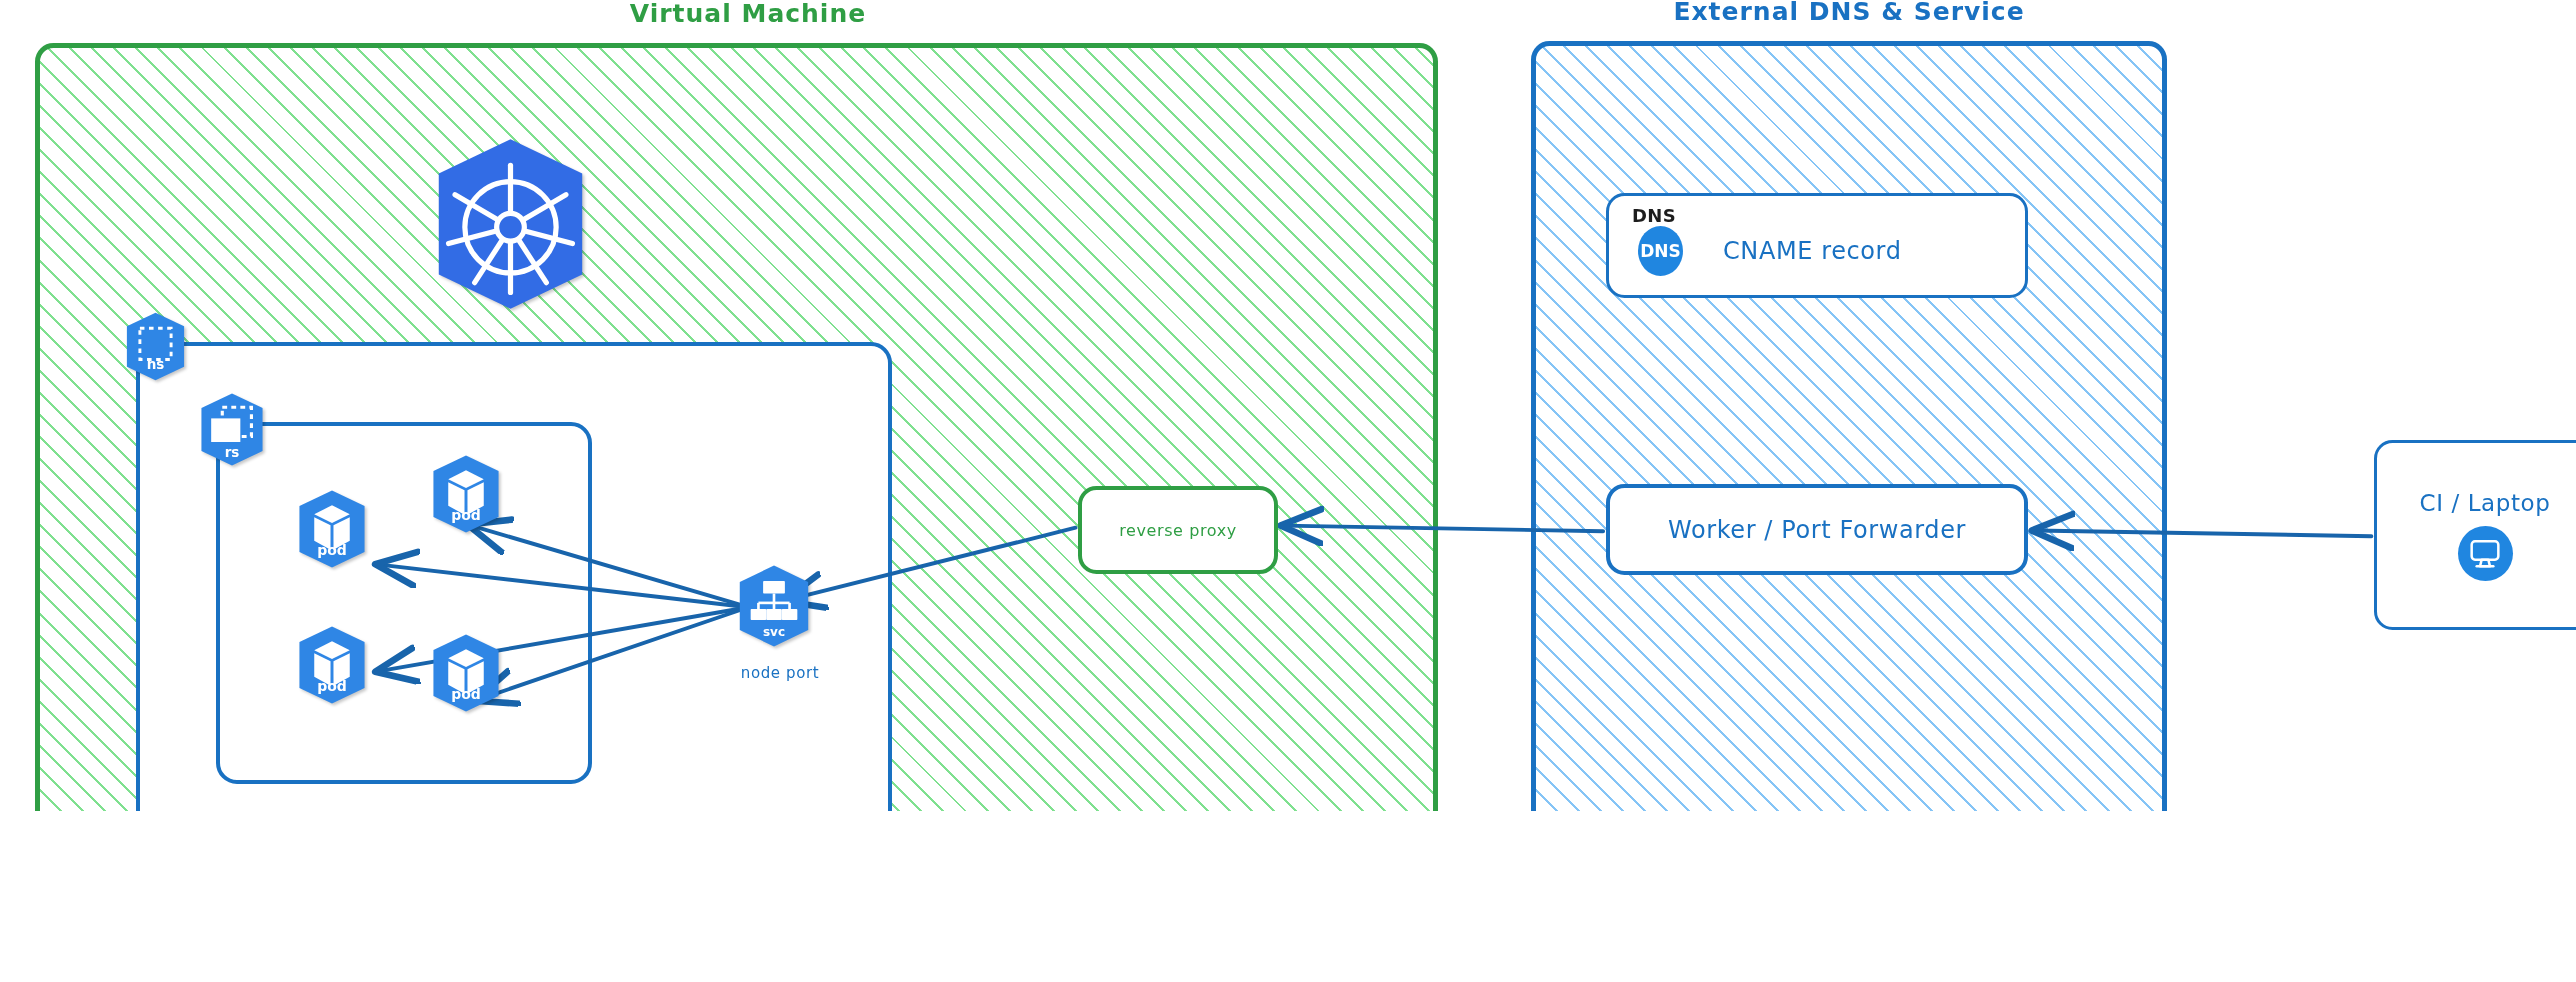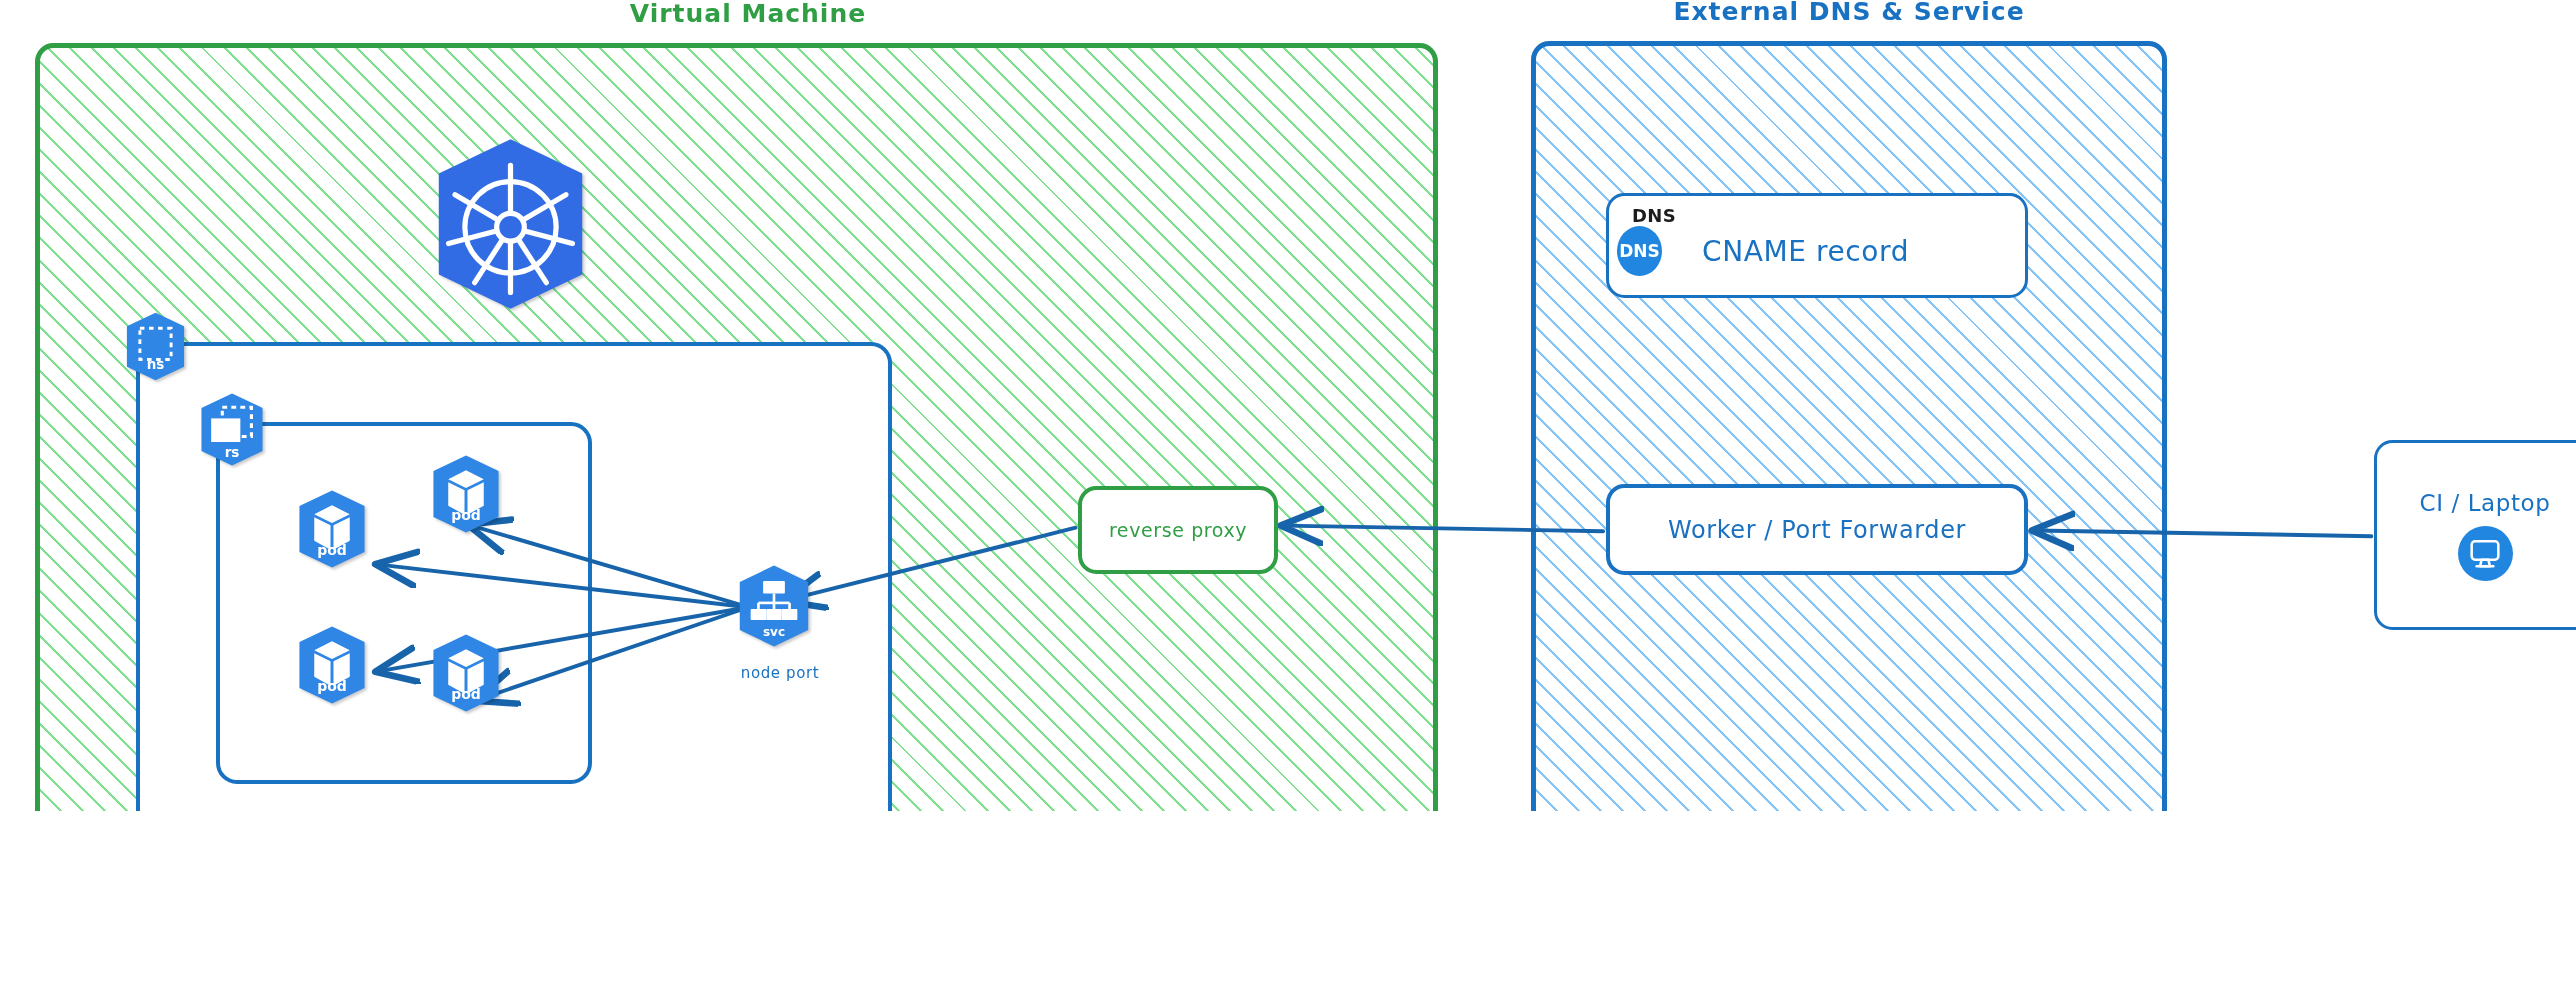--- a/index.html
+++ b/index.html
@@ -83,37 +83,37 @@
     position: absolute;
     box-sizing: border-box;
     background: #ffffff;
     border-radius: 18.5px;
     display: flex;
     align-items: center;
     justify-content: center;
   }
   .card-label {
     font-family: "DejaVu Sans", sans-serif;
-    font-size: 19px;
+    font-size: 16px;
     font-weight: 500;
     letter-spacing: 0.6px;
     white-space: nowrap;
   }
 
   .card-reverse-proxy {
     left: 1054px;  top: 486px;  width: 200px; height: 88px;
     border: 4.3px solid #2f9e44;
   }
   .card-reverse-proxy .card-label { color: #2f9e44; }
 
   .card-dns {
     left: 1582px; top: 193px; width: 422px; height: 105px;
     border: 3.6px solid #1971c2;
     justify-content: flex-start;
-    padding-left: 8px;
+    padding-left: 29px;
   }
   .card-worker {
     left: 1582px; top: 484px; width: 422px; height: 91px;
     border: 4.3px solid #1971c2;
     align-items: center;
   }
   .card-worker .card-label { color: #1971c2; font-size: 24px; }
 
   .card-ci {
     left: 2350px; top: 440px; width: 222px; height: 190px;
@@ -143,21 +143,21 @@
     font-family: "DejaVu Sans", sans-serif;
     font-size: 17px;
     font-weight: 700;
     flex: 0 0 auto;
     margin-top: 11.4px;
   }
   .dns-text {
     margin-left: 40px;
     color: #1971c2;
     font-family: "DejaVu Sans", sans-serif;
-    font-size: 28px;
+    font-size: 24px;
     font-weight: 500;
     letter-spacing: 0.6px;
     margin-top: 11.4px;
   }
 
   
   .monitor-circle {
     width: 55px; height: 55px;
     border-radius: 50%;
     background: #2086e0;

